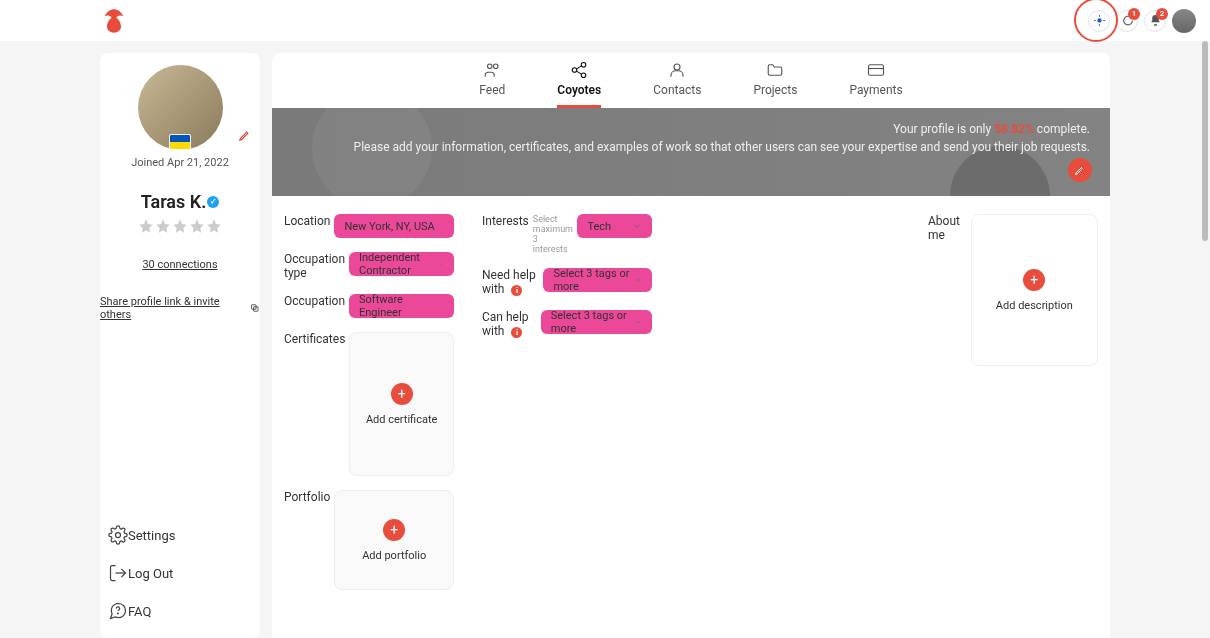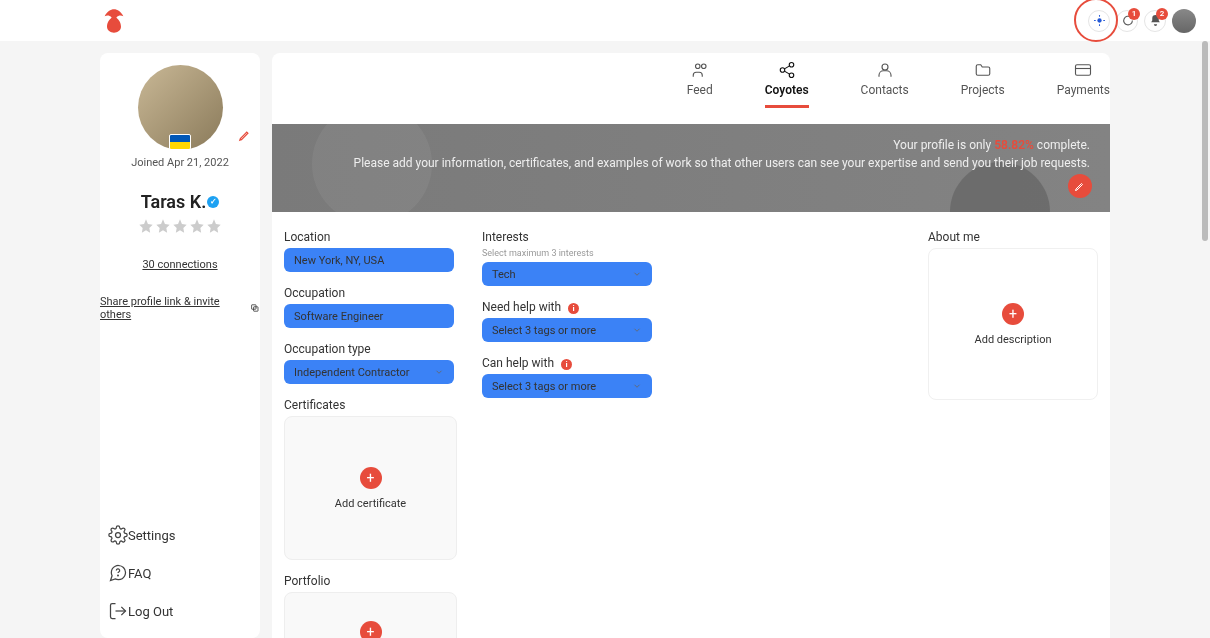--- a/index.html
+++ b/index.html
@@ -33,44 +33,44 @@
   .conn { font-size: 11px; color: #333; text-decoration: underline; margin-top: 24px; cursor: pointer; }
   .share-row { font-size: 11px; color: #333; text-decoration: underline; margin-top: 24px; cursor: pointer; display: flex; align-items: center; gap: 3px; justify-content: center; }
   .copy-icn { width: 10px; height: 10px; }
   
   .side-bottom { margin-top: auto; width: 100%; padding: 0 8px 0 8px; }
   .side-link { display: flex; align-items: center; padding: 9px 0; cursor: pointer; color: #333; font-size: 13px; }
   .side-link svg { width: 20px; height: 20px; stroke: #444; fill: none; stroke-width: 1.5; }
   
   .content { flex: 1; display: flex; flex-direction: column; min-width: 0; }
   
-  .tab-bar { background: #fff; border-radius: 8px 8px 0 0; display: flex; justify-content: flex-end; gap: 52px; padding: 8px 0 16px 0; }
+  .tab-bar { background: #fff; border-radius: 8px 8px 0 0; display: flex; justify-content: center; gap: 52px; padding: 8px 0 0 0; }
   .tab-item { display: flex; flex-direction: column; align-items: center; gap: 4px; padding-bottom: 8px; cursor: pointer; font-size: 12px; color: #555; position: relative; }
   .tab-item svg { width: 18px; height: 18px; stroke: #555; fill: none; stroke-width: 1.5; }
   .tab-item.active { color: #111; font-weight: 600; border-bottom: 3px solid #e74c3c; }
   .tab-item.active svg { stroke: #111; }
   
   .banner { background: linear-gradient(90deg, #7a7a7a, #838383); height: 88px; position: relative; overflow: hidden; padding-left: 48px; }
   .banner-circles::before { content:""; position:absolute; width:120px; height:120px; border-radius:50%; background:rgba(255,255,255,.06); left:40px; top:-20px; }
   .banner-circles::after { content:""; position:absolute; width:100px; height:100px; border-radius:50%; background:rgba(60,60,60,.3); right:60px; bottom:-50px; }
   .banner-text { position: absolute; right: 20px; top: 12px; text-align: right; font-size: 12px; color: #eee; line-height: 1.5; }
   .banner-text .pct { color: #e74c3c; font-weight: 600; }
   .edit-fab { position: absolute; right: 18px; bottom: 14px; width: 24px; height: 24px; border-radius: 50%; background: #e74c3c; display: flex; align-items: center; justify-content: center; cursor: pointer; }
   .edit-fab svg { width: 12px; height: 12px; stroke: #fff; fill: none; stroke-width: 2; }
   
   .form-area { background: #fff; flex: 1; padding: 18px 12px; display: flex; gap: 28px; overflow-y: auto; }
   .col { display: flex; flex-direction: column; gap: 14px; }
   .col-1 { width: 170px; }
   .col-2 { width: 170px; }
   .col-3 { width: 170px; }
   
-  .field-group { display: flex; flex-direction: column; gap: 4px; }
+  .field-group { display: flex; flex-direction: row; gap: 4px; }
   .label { font-size: 12px; color: #333; }
   .sublabel { font-size: 9px; color: #999; }
-  .input-box, .select-box { background: #3b82f6; border: none; border-radius: 6px; padding: 8px 10px; font-size: 11px; color: #333; width: 100%; height: 24px; display: flex; align-items: center; justify-content: space-between; }
+  .input-box, .select-box { background: #ec4899; border: none; border-radius: 6px; padding: 8px 10px; font-size: 11px; color: #333; width: 100%; height: 24px; display: flex; align-items: center; justify-content: space-between; }
   .select-box { cursor: pointer; }
   .chev { width: 10px; height: 10px; stroke: #666; fill: none; stroke-width: 2; }
   .info-dot { display: inline-flex; width: 11px; height: 11px; border-radius: 50%; background: #e74c3c; color: #fff; font-size: 8px; align-items: center; justify-content: center; font-weight: bold; margin-left: 4px; }
   
   .card { background: #f9f9f9; border: 1px solid #eee; border-radius: 8px; display: flex; flex-direction: column; align-items: center; justify-content: center; gap: 8px; cursor: pointer; }
   .card-cert { height: 144px; width: 173px; }
   .card-port { height: 100px; width: 173px; }
   .card-about { height: 152px; width: 170px; background: #fff; border: 1px solid #f0f0f0; }
   .plus-btn { width: 22px; height: 22px; border-radius: 50%; background: #e74c3c; color: #fff; display: flex; align-items: center; justify-content: center; font-size: 14px; }
   .card-label { font-size: 11px; color: #333; }
@@ -162,33 +162,33 @@
     <div class="side-bottom">
       <div class="side-link">
         <svg viewBox="0 0 24 24">
             <circle cx="12" cy="12" r="3"></circle>
             <path d="M19.4 15a1.7 1.7 0 0 0 .34 1.87l.06.06a2 2 0 1 1-2.83 2.83l-.06-.06a1.7 1.7 0 0 0-1.87-.34 1.7 1.7 0 0 0-1 1.55V21a2 2 0 1 1-4 0v-.09a1.7 1.7 0 0 0-1-1.55 1.7 1.7 0 0 0-1.87.34l-.06.06a2 2 0 1 1-2.83-2.83l.06-.06A1.7 1.7 0 0 0 4.6 15a1.7 1.7 0 0 0-1.55-1H3a2 2 0 1 1 0-4h.09a1.7 1.7 0 0 0 1.55-1 1.7 1.7 0 0 0-.34-1.87l-.06-.06a2 2 0 1 1 2.83-2.83l.06.06A1.7 1.7 0 0 0 9 4.6a1.7 1.7 0 0 0 1-1.55V3a2 2 0 1 1 4 0v.09a1.7 1.7 0 0 0 1 1.55 1.7 1.7 0 0 0 1.87-.34l.06-.06a2 2 0 1 1 2.83 2.83l-.06.06A1.7 1.7 0 0 0 19.4 9a1.7 1.7 0 0 0 1.55 1H21a2 2 0 1 1 0 4h-.09a1.7 1.7 0 0 0-1.55 1z"></path>
           </svg>
         <span>Settings</span>
       </div>
       <div class="side-link">
         <svg viewBox="0 0 24 24">
+            <path d="M9 21H5a2 2 0 0 1-2-2V5a2 2 0 0 1 2-2h4"></path>
+            <polyline points="16 17 21 12 16 7"></polyline>
+            <line x1="21" y1="12" x2="9" y2="12"></line>
+          </svg>
+        <span>Log Out</span>
+      </div>
+      <div class="side-link">
+        <svg viewBox="0 0 24 24">
             <path d="M21 11.5a8.38 8.38 0 0 1-.9 3.8 8.5 8.5 0 0 1-7.6 4.7 8.38 8.38 0 0 1-3.8-.9L3 21l1.9-5.7a8.38 8.38 0 0 1-.9-3.8 8.5 8.5 0 0 1 4.7-7.6 8.38 8.38 0 0 1 3.8-.9h.5a8.48 8.48 0 0 1 8 8v.5z"></path>
             <path d="M10 9a2 2 0 1 1 3 1.7c-.7.4-1 .8-1 1.3"></path>
             <circle cx="12" cy="15" r=".5" fill="#444"></circle>
           </svg>
         <span>FAQ</span>
-      </div>
-      <div class="side-link">
-        <svg viewBox="0 0 24 24">
-            <path d="M9 21H5a2 2 0 0 1-2-2V5a2 2 0 0 1 2-2h4"></path>
-            <polyline points="16 17 21 12 16 7"></polyline>
-            <line x1="21" y1="12" x2="9" y2="12"></line>
-          </svg>
-        <span>Log Out</span>
       </div>
     </div>
   </div>
 
   <div class="content">
 
     <div class="tab-bar">
       <div class="tab-item">
         <svg viewBox="0 0 24 24">
             <circle cx="9" cy="7" r="3"></circle>
@@ -242,36 +242,36 @@
       </div>
     </div>
 
     <div class="form-area">
 
       <div class="col col-1">
         <div class="field-group">
           <div class="label">Location</div>
           <div class="input-box">
               <span>New York, NY, USA</span>
-            </div>
-        </div>
-        <div class="field-group">
-          <div class="label">Occupation</div>
-          <div class="input-box">
-              <span>Software Engineer</span>
             </div>
         </div>
         <div class="field-group">
           <div class="label">Occupation type</div>
           <div class="select-box">
             <span>Independent Contractor</span>
             <svg class="chev" viewBox="0 0 24 24">
                 <polyline points="6 9 12 15 18 9"></polyline>
               </svg>
           </div>
+        </div>
+        <div class="field-group">
+          <div class="label">Occupation</div>
+          <div class="input-box">
+              <span>Software Engineer</span>
+            </div>
         </div>
         <div class="field-group">
           <div class="label">Certificates</div>
           <div class="card card-cert">
             <div class="plus-btn">+</div>
             <div class="card-label">Add certificate</div>
           </div>
         </div>
         <div class="field-group">
           <div class="label">Portfolio</div>

